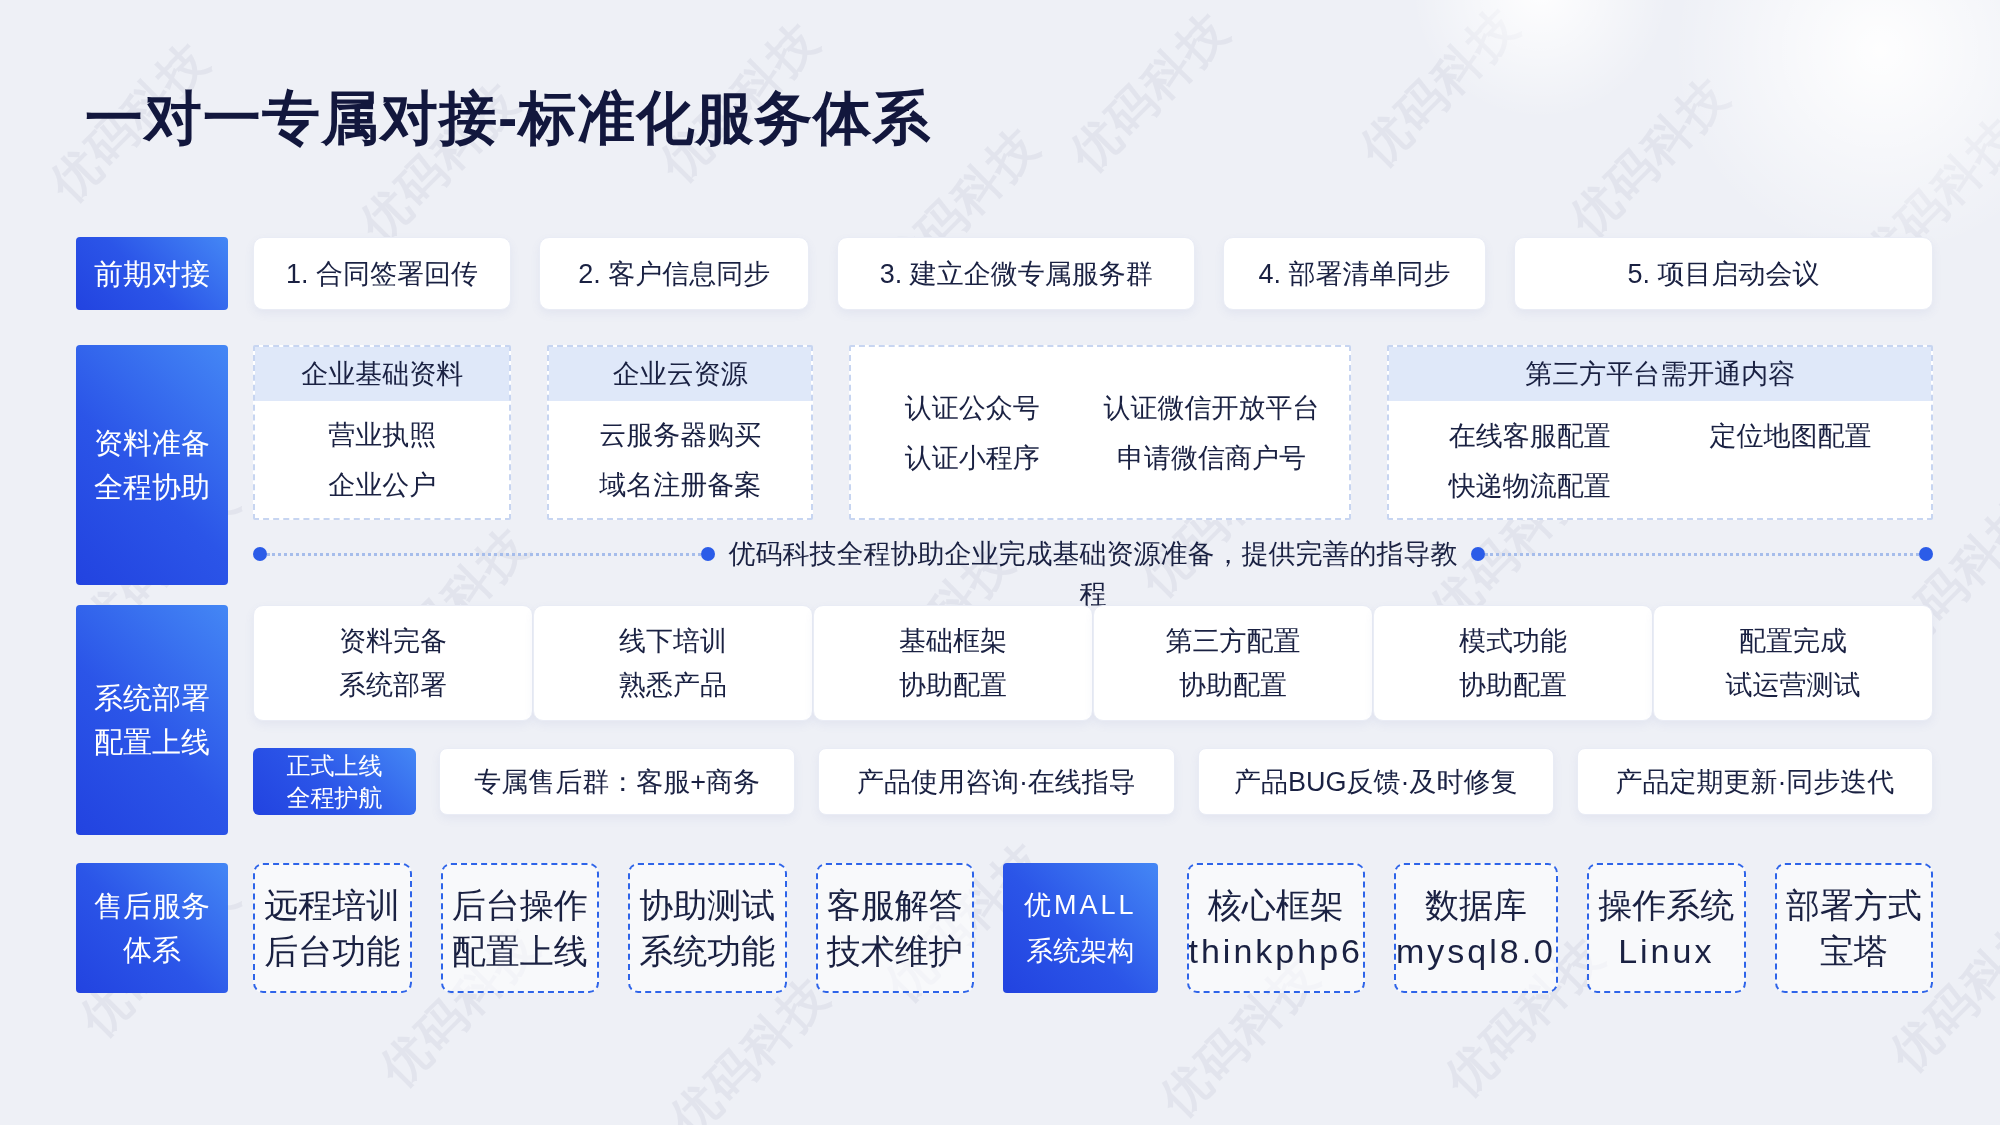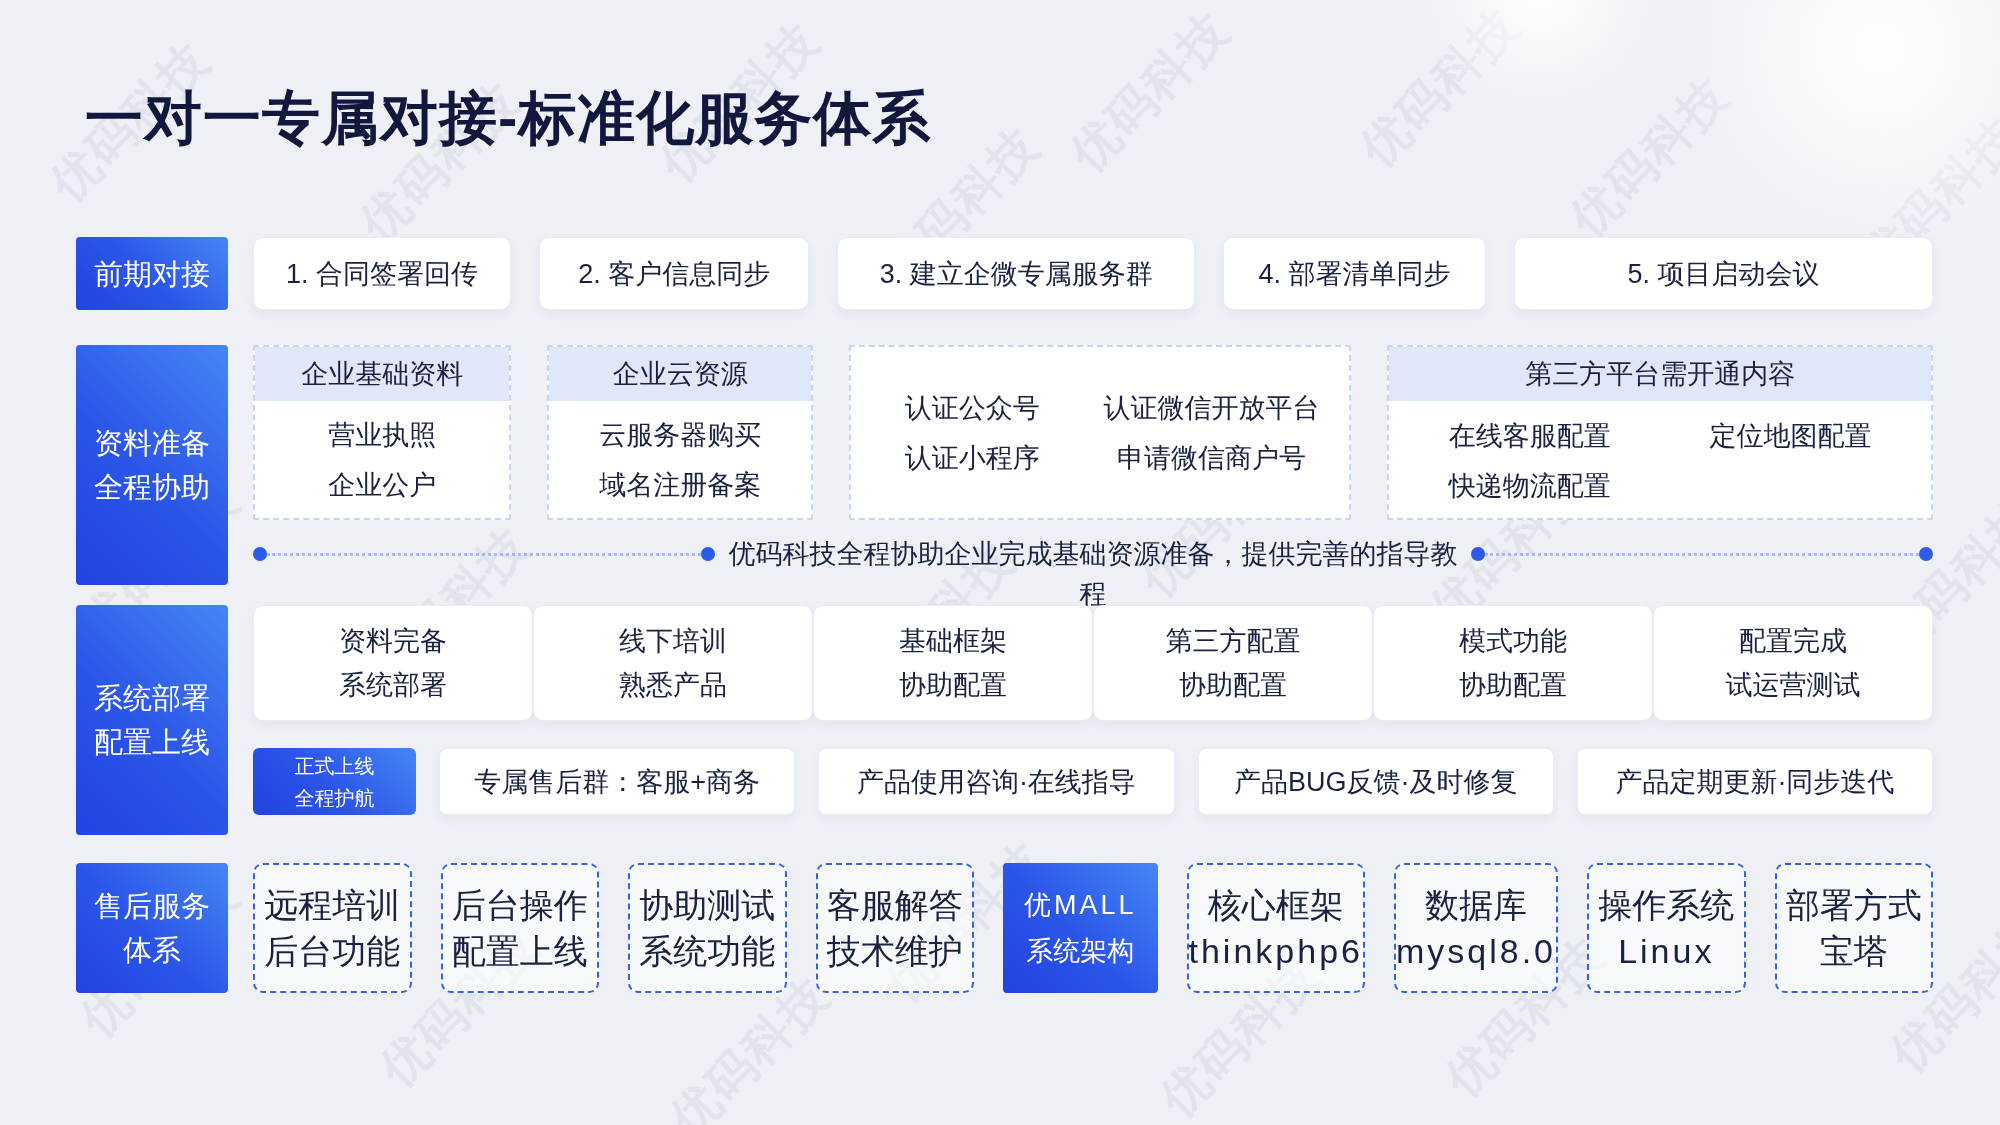--- a/index.html
+++ b/index.html
@@ -75,21 +75,21 @@
     flex:0 0 auto;max-width:748px;margin:0 4px;
     font-size:27px;line-height:40px;text-align:center;color:#1a2142;
   }
   
   .deploy-line1{display:flex;height:116px;}
   .deploy-line1 .card{flex:1;line-height:44px;}
   .deploy-line2{display:flex;gap:23px;height:67px;margin-top:27px;}
   .badge{
     flex:0 0 163px;border-radius:6px;
     background:linear-gradient(225deg,#4487f5 0%,#2b55e8 55%,#2243e0 100%);
-    color:#fff;font-size:20px;line-height:32px;
+    color:#fff;font-size:24px;line-height:32px;
     display:flex;flex-direction:column;align-items:center;justify-content:center;text-align:center;
   }
   .deploy-line2 .card{flex:1;border-radius:8px;}
   
   .after-cards{display:flex;gap:29px;height:100%;}
   .dash-card{
     flex:1;border:2px dashed #2e64e9;border-radius:10px;background:rgba(255,255,255,.6);
     display:flex;flex-direction:column;align-items:center;justify-content:center;
     font-size:34px;line-height:46px;text-align:center;color:#1a2142;
   }

